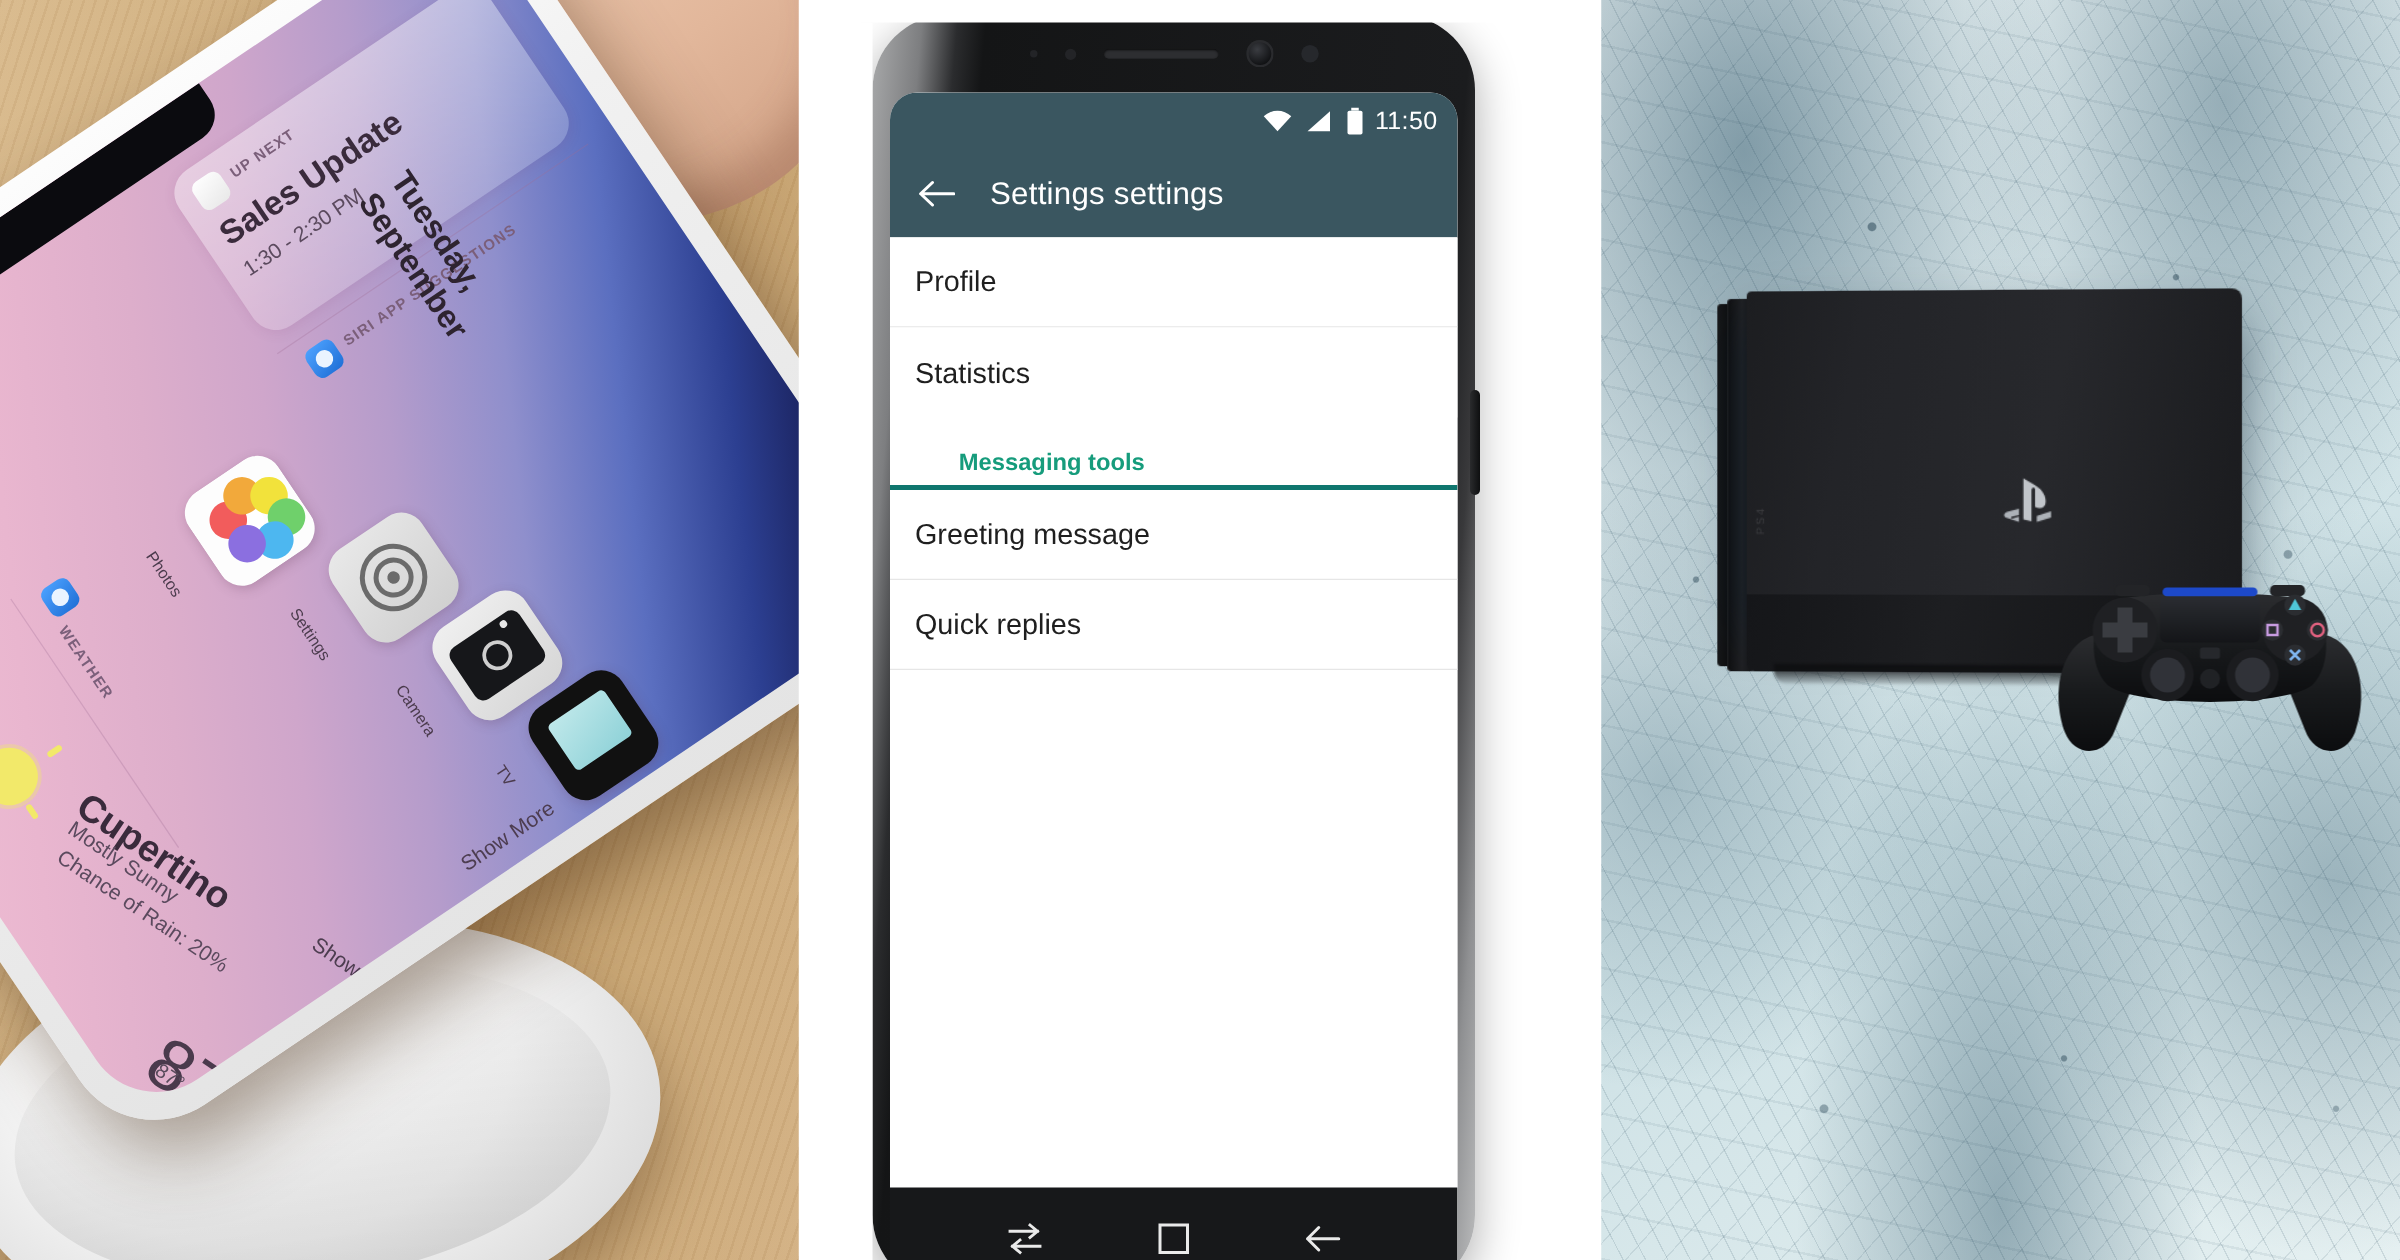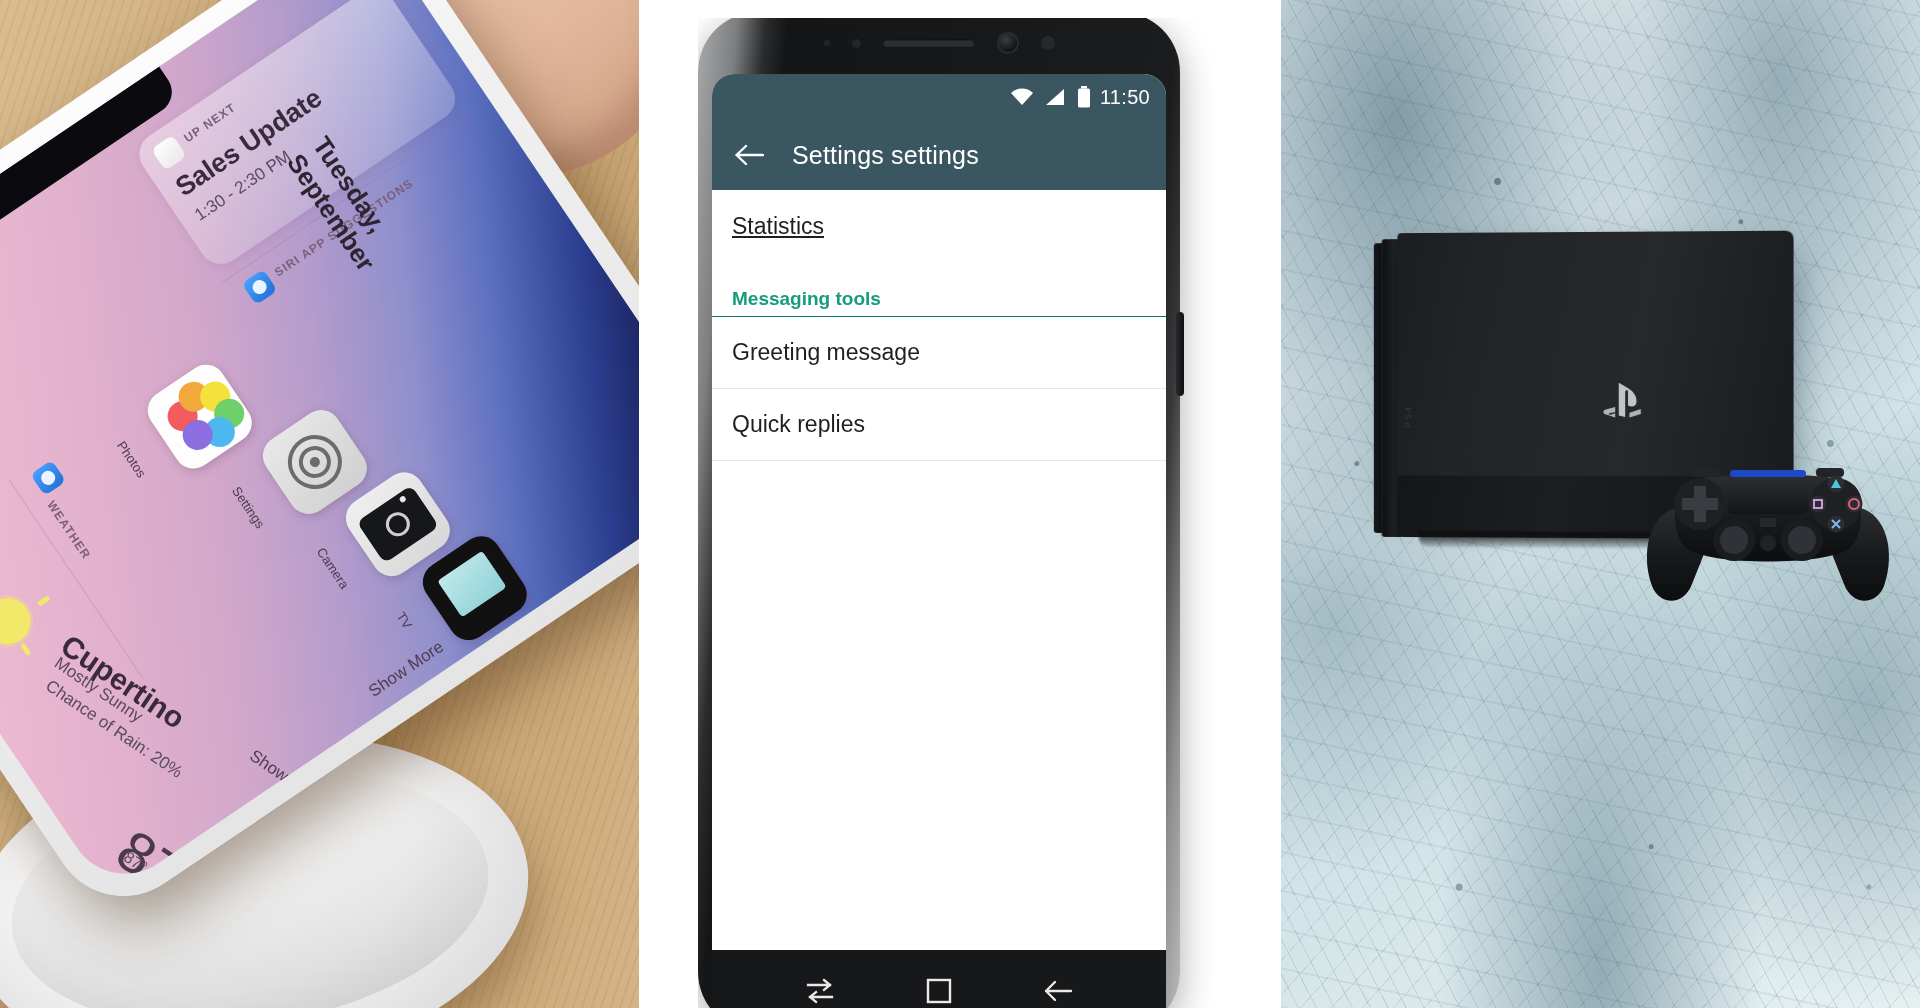--- a/index.html
+++ b/index.html
@@ -162,25 +162,25 @@
     padding:0 0 0 22px; gap:28px; color:#fff;
   }
   .appbar-title{ font-size:25px; letter-spacing:.2px; }
 
   .list{ background:#fff; flex:1; }
   .list-item{
     height:72px; display:flex; align-items:center; padding:0 0 0 20px;
     font-size:23px; color:#1f1f1f; border-bottom:1px solid #e6e6e6;
     background:#fff;
   }
-  .list-item.flat{ border-bottom:none;text-decoration:underline; }
+  .list-item.flat{ border-bottom:none; }
   .section-head{
     padding:26px 0 6px 20px; font-size:19px; color:#169c7c; font-weight:700;
   }
-  .sec-wrap{ border-bottom:1px solid #0f766e; }
+  .sec-wrap{ border-bottom:4px solid #0f766e;padding-left:35px; }
 
   .navbar{
     height:82px; background:#17181a; display:flex; align-items:center;
     justify-content:space-around; padding:0 48px;
   }
   .navbar svg{ display:block; }
 
   .sidekey{
     position:absolute; right:-4px; top:300px; width:8px; height:84px;
     background:linear-gradient(90deg,#2a2b2d,#0e0f10); border-radius:4px;
@@ -374,20 +374,23 @@
         </div>
 
         <div class="appbar">
           <svg width="30" height="24" viewBox="0 0 30 24">
             <path d="M12 3 L2.5 12 L12 21 M2.5 12 L29 12" stroke="#ffffff" stroke-width="2.4" fill="none" stroke-linecap="round" stroke-linejoin="round"></path>
           </svg>
           <span class="appbar-title">Settings settings</span>
         </div>
 
         <div class="list">
+          <div class="list-item">
+            <span>Profile</span>
+          </div>
           <div class="list-item flat">
             <span>Statistics</span>
           </div>
           <div class="sec-wrap">
             <div class="section-head">Messaging tools</div>
           </div>
           <div class="list-item">
             <span>Greeting message</span>
           </div>
           <div class="list-item">

